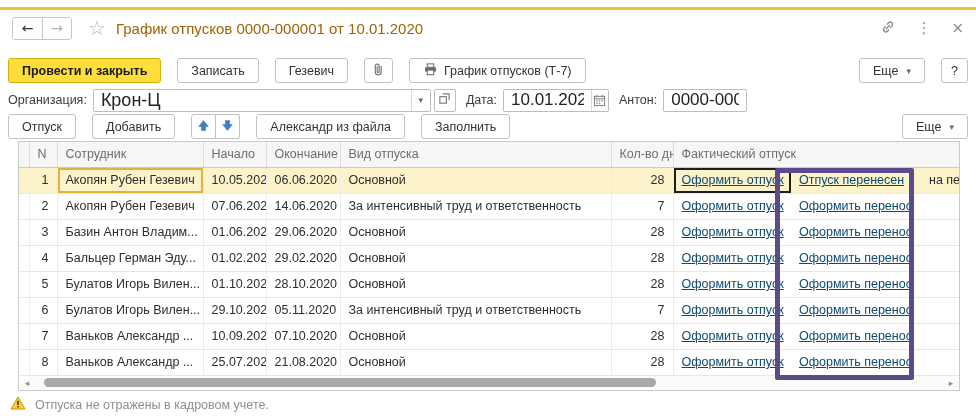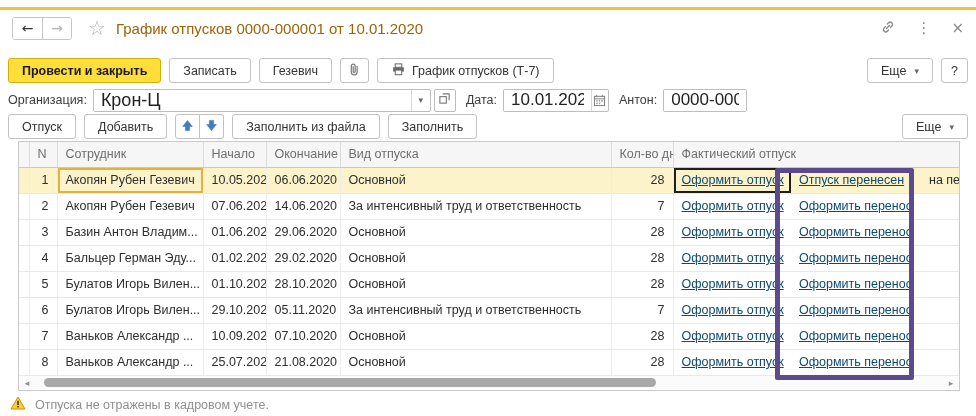--- a/index.html
+++ b/index.html
@@ -13,21 +13,21 @@
   .titlebar { position: absolute; top: 14px; left: 12px; right: 12px; height: 28px; display: flex; align-items: center; }
   .nav-group { display: inline-flex; border: 1px solid #C6C6C6; border-radius: 3px; overflow: hidden; height: 23px; background: #fff; }
   .nav-btn { width: 29px; height: 100%; border: none; background: #fff; font-size: 14px; color: #333; cursor: pointer; line-height: 20px; }
   .nav-btn.fwd { border-left: 1px solid #C6C6C6; color: #B3B3B3; }
   .star { font-size: 20px; color: #B5B5B5; margin-left: 16px; cursor: pointer; line-height: 20px; }
   .doc-title { font-size: 15px; font-weight: normal; color: #a16207; margin-left: 10px; white-space: nowrap; }
   .titlebar-right { margin-left: auto; display: flex; align-items: center; gap: 20px; color: #8A8A8A; }
   .titlebar-right .tb-ic { cursor: pointer; font-size: 15px; line-height: 16px; }
 
   
-  .toolbar { position: absolute; left: 8px; right: 8px; display: flex; align-items: center; gap: 8px; }
+  .toolbar { position: absolute; left: 8px; right: 8px; display: flex; align-items: center; gap: 16px; }
   .toolbar1 { top: 58px; height: 25px; }
   .toolbar2 { top: 114px; height: 25px; }
   .btn { height: 25px; padding: 0 13px; background: #fff; border: 1px solid #C2C2C2; border-radius: 3px;
          font-size: 12.5px; color: #333; display: inline-flex; align-items: center; gap: 6px; cursor: pointer; white-space: nowrap;
          font-family: "Liberation Sans", sans-serif; }
   .btn-primary { background: #FFDE3B; border-color: #D4B10A; font-weight: bold; color: #1A1A1A; }
   .btn-icon { padding: 0 6px; }
   .btn .dd { font-size: 9px; color: #666; margin-left: 2px; }
   .flex-spacer { flex: 1; }
   .btn-help { width: 27px; justify-content: center; padding: 0; }
@@ -187,21 +187,21 @@
         </span>
       </button>
       <button class="btn btn-icon">
         <span>
           <svg width="13" height="13" viewBox="0 0 14 14">
               <path d="M7 12.5 L1.8 6 H4.7 V1.5 H9.3 V6 H12.2 Z" fill="#3F7FC1" stroke="#2F6AA8" stroke-width="0.5"></path>
             </svg>
         </span>
       </button>
     </span>
-    <button class="btn">Заполнить из файла</button>
+    <button class="btn">Александр из файла</button>
     <button class="btn">Заполнить</button>
     <div class="flex-spacer"></div>
     <button class="btn">
       <span>Еще</span>
       <span class="dd icon-glyph">▾</span>
     </button>
   </div>
 
   <div class="grid-wrap">
     <table class="t">

